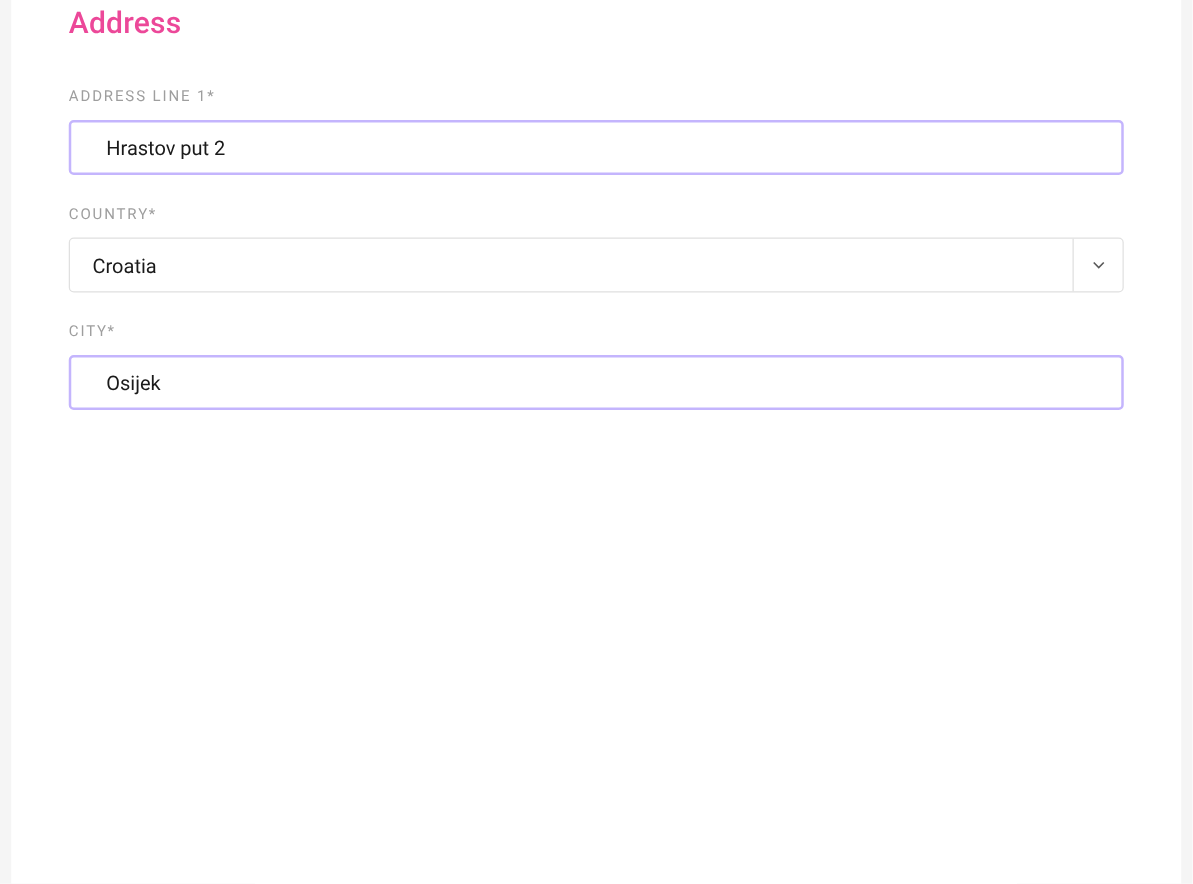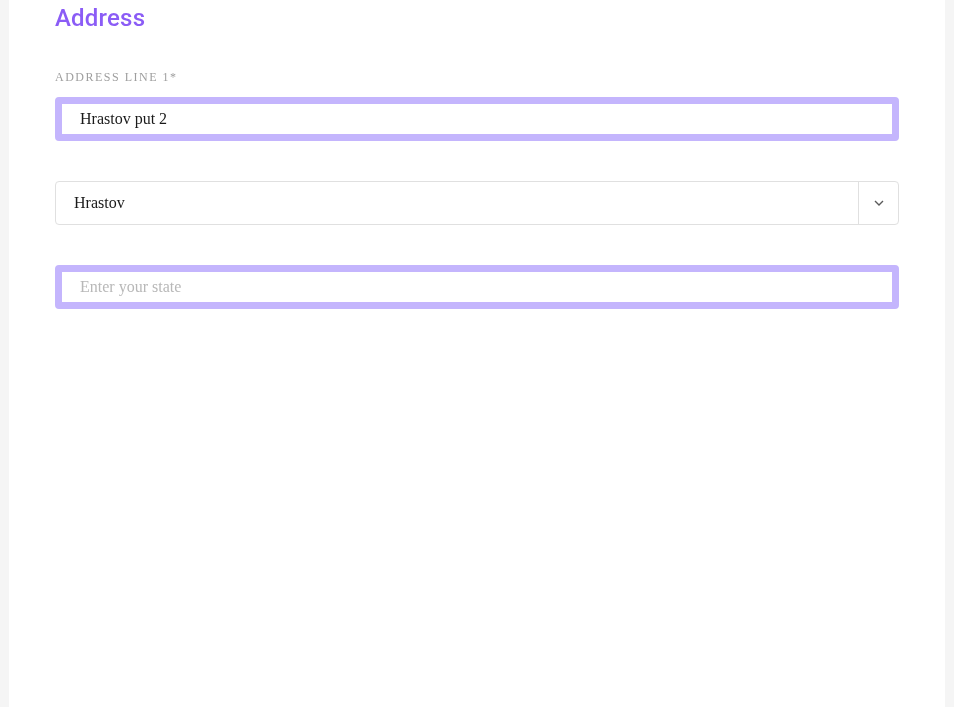--- a/index.html
+++ b/index.html
@@ -17,45 +17,44 @@
       min-height: 707px;
     }
     .card {
       background: #ffffff;
       width: 936px;
       padding: 0 46px 20px 46px;
     }
     .section-title {
       font-size: 24px;
       font-weight: 500;
-      color: #8b5cf6;
+      color: #ec4899;
       margin-top: 4px;
       margin-bottom: 38px;
       letter-spacing: 0.2px;
     }
     .form-group {
-      margin-bottom: 40px;
-      font-family: Liberation Serif, serif;
+      margin-bottom: 24px;
     }
     .form-label {
       display: block;
       font-size: 12px;
       font-weight: 400;
       letter-spacing: 1.5px;
       color: #9e9e9e;
       text-transform: uppercase;
       margin-bottom: 12px;
     }
     .form-input {
       width: 100%;
       height: 44px;
-      padding: 0 18px;
+      padding: 0 28px;
       font-size: 16px;
       color: #1a1a1a;
-      border: 7px solid #c4b5fd;
+      border: 2px solid #c4b5fd;
       border-radius: 4px;
       background: #ffffff;
       outline: none;
       font-family: inherit;
     }
     .form-input::placeholder {
       color: #b8b8b8;
     }
     .form-select {
       position: relative;
@@ -98,32 +97,34 @@
 
     <div class="form-group">
       <label class="form-label">ADDRESS LINE 1*</label>
       <input class="form-input" type="text" value="Hrastov put 2" style="">
     </div>
 
     <div class="form-group">
     </div>
 
     <div class="form-group">
+      <label class="form-label">COUNTRY*</label>
       <div class="form-select">
-        <span class="form-select-value">Hrastov</span>
+        <span class="form-select-value">Croatia</span>
         <span class="form-select-icon">
           <svg viewBox="0 0 24 24">
               <polyline points="6 9 12 15 18 9"></polyline>
             </svg>
         </span>
       </div>
     </div>
 
     <div class="form-group">
-      <input class="form-input" type="text" placeholder="Enter your state" style="">
     </div>
 
     <div class="form-group">
+      <label class="form-label">CITY*</label>
+      <input class="form-input" type="text" value="Osijek" style="">
     </div>
 
 
   </div>
 </div>
 
 </body></html>

